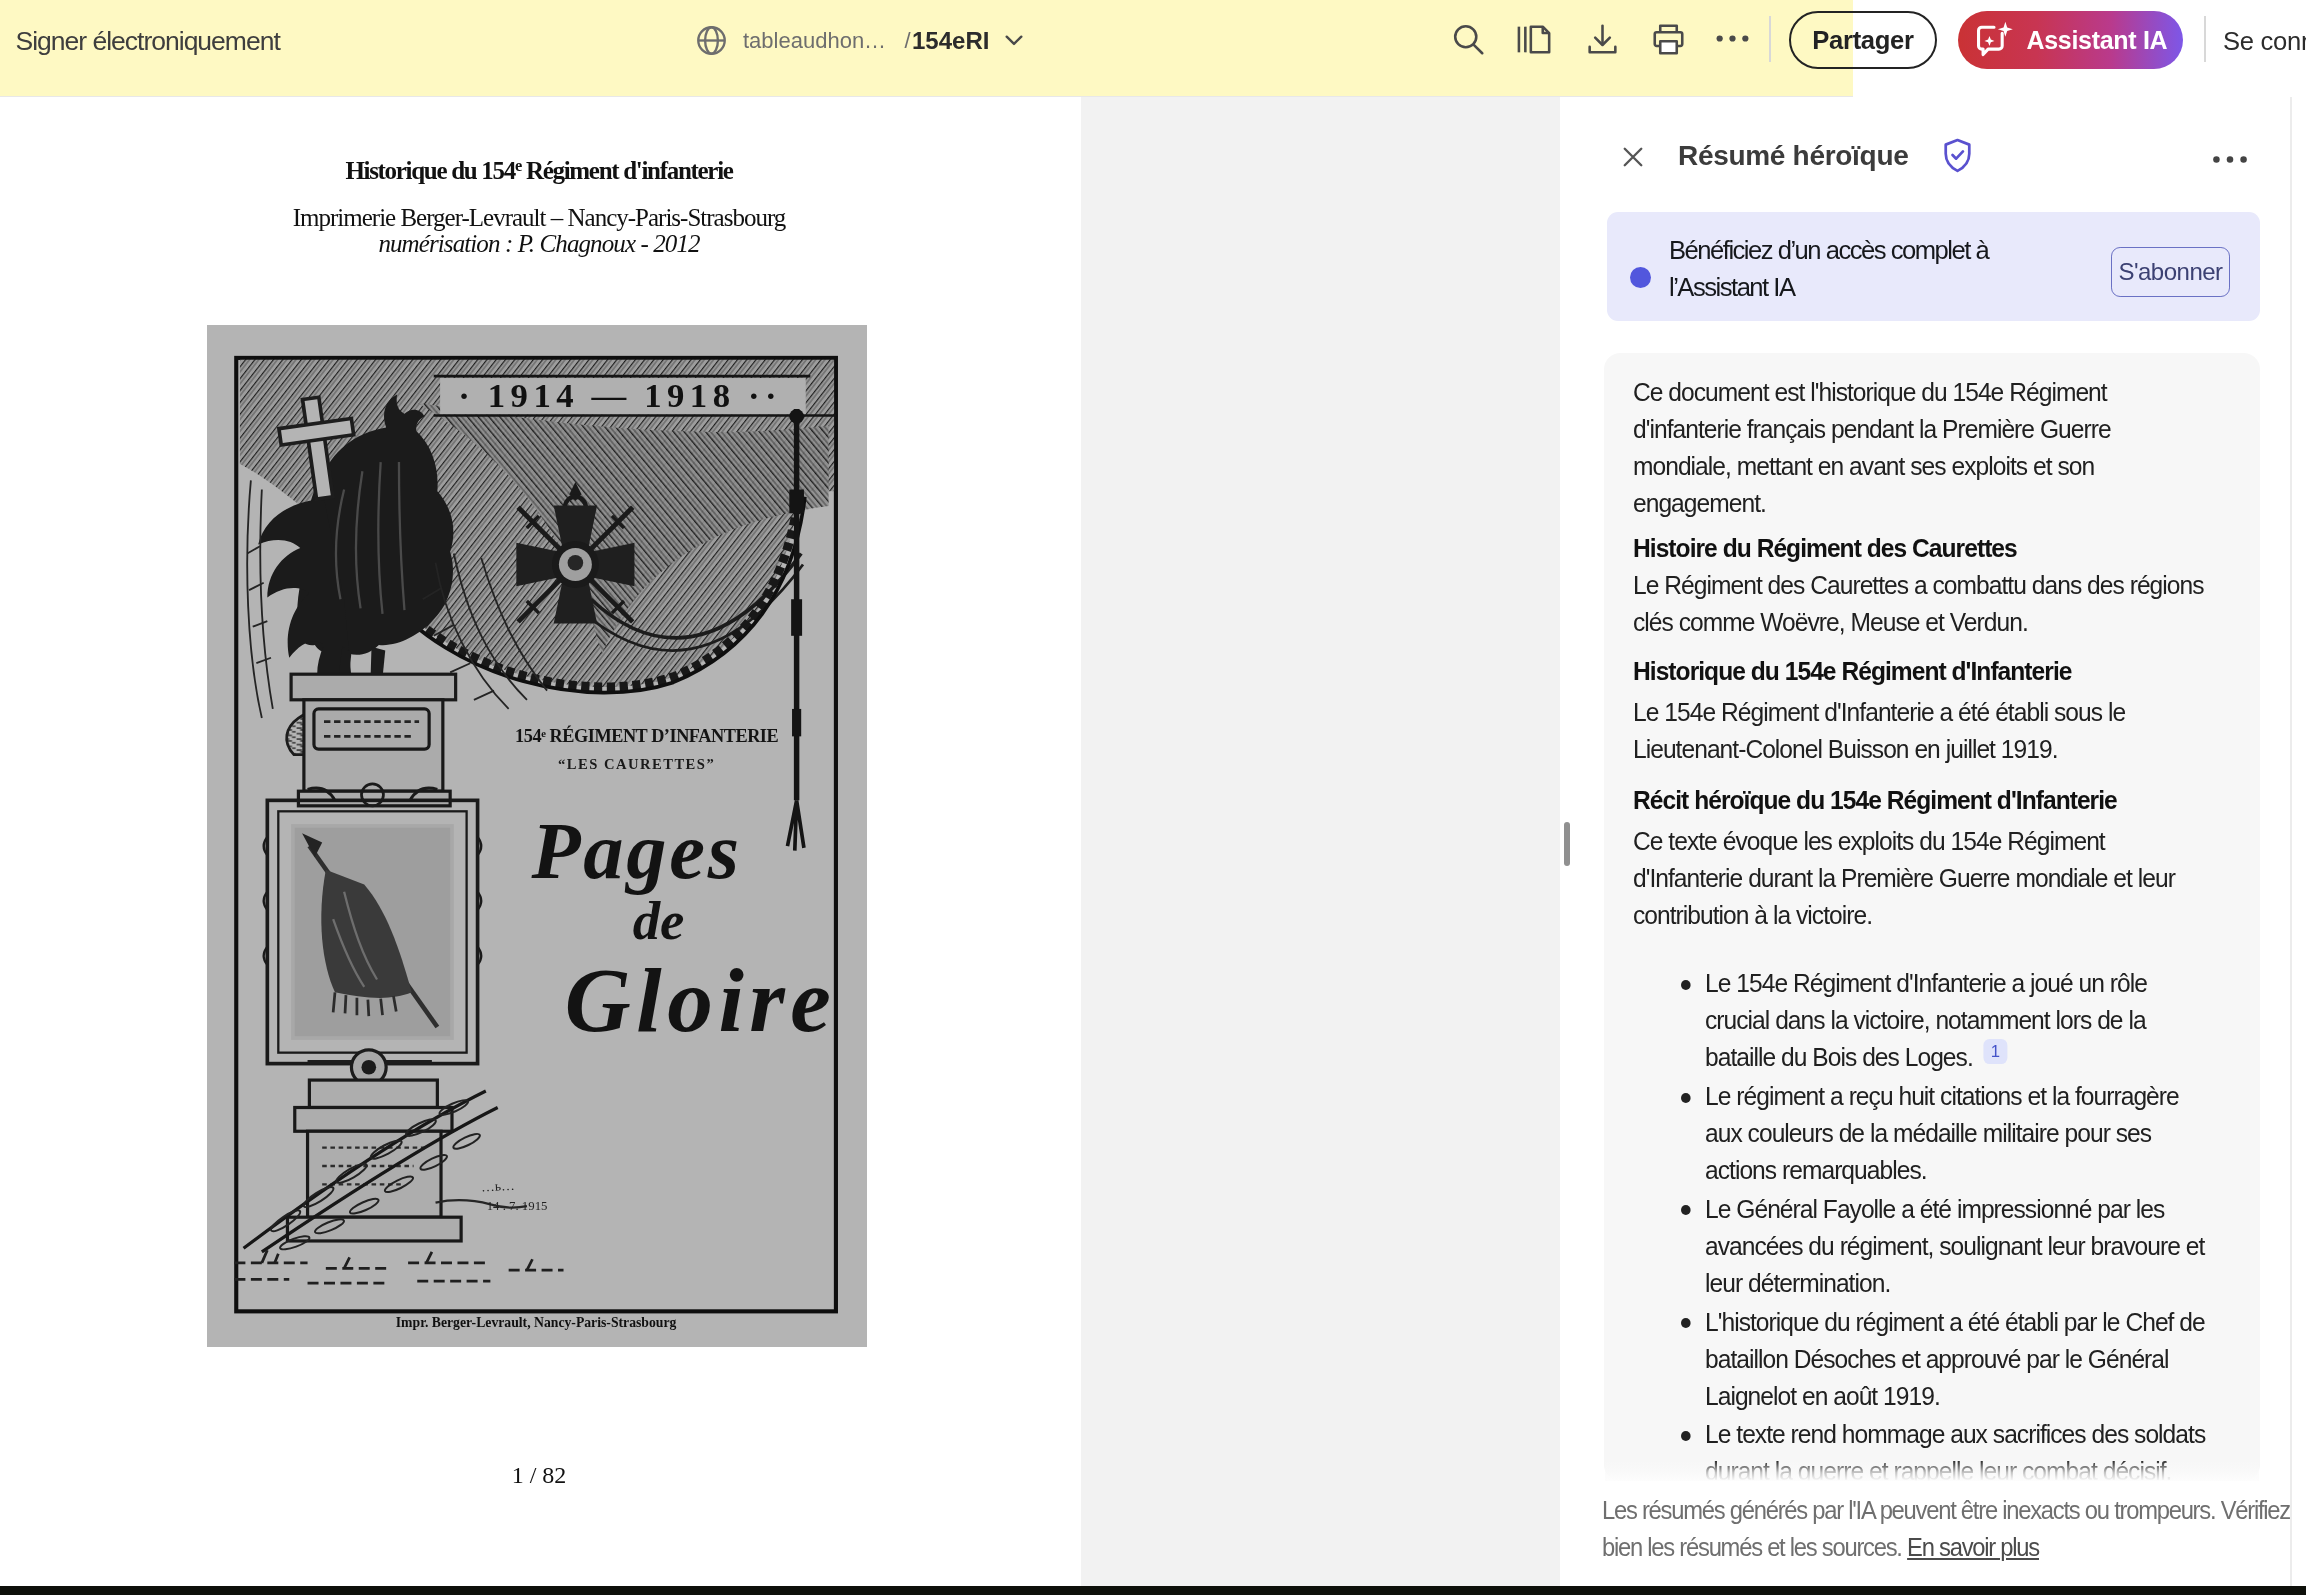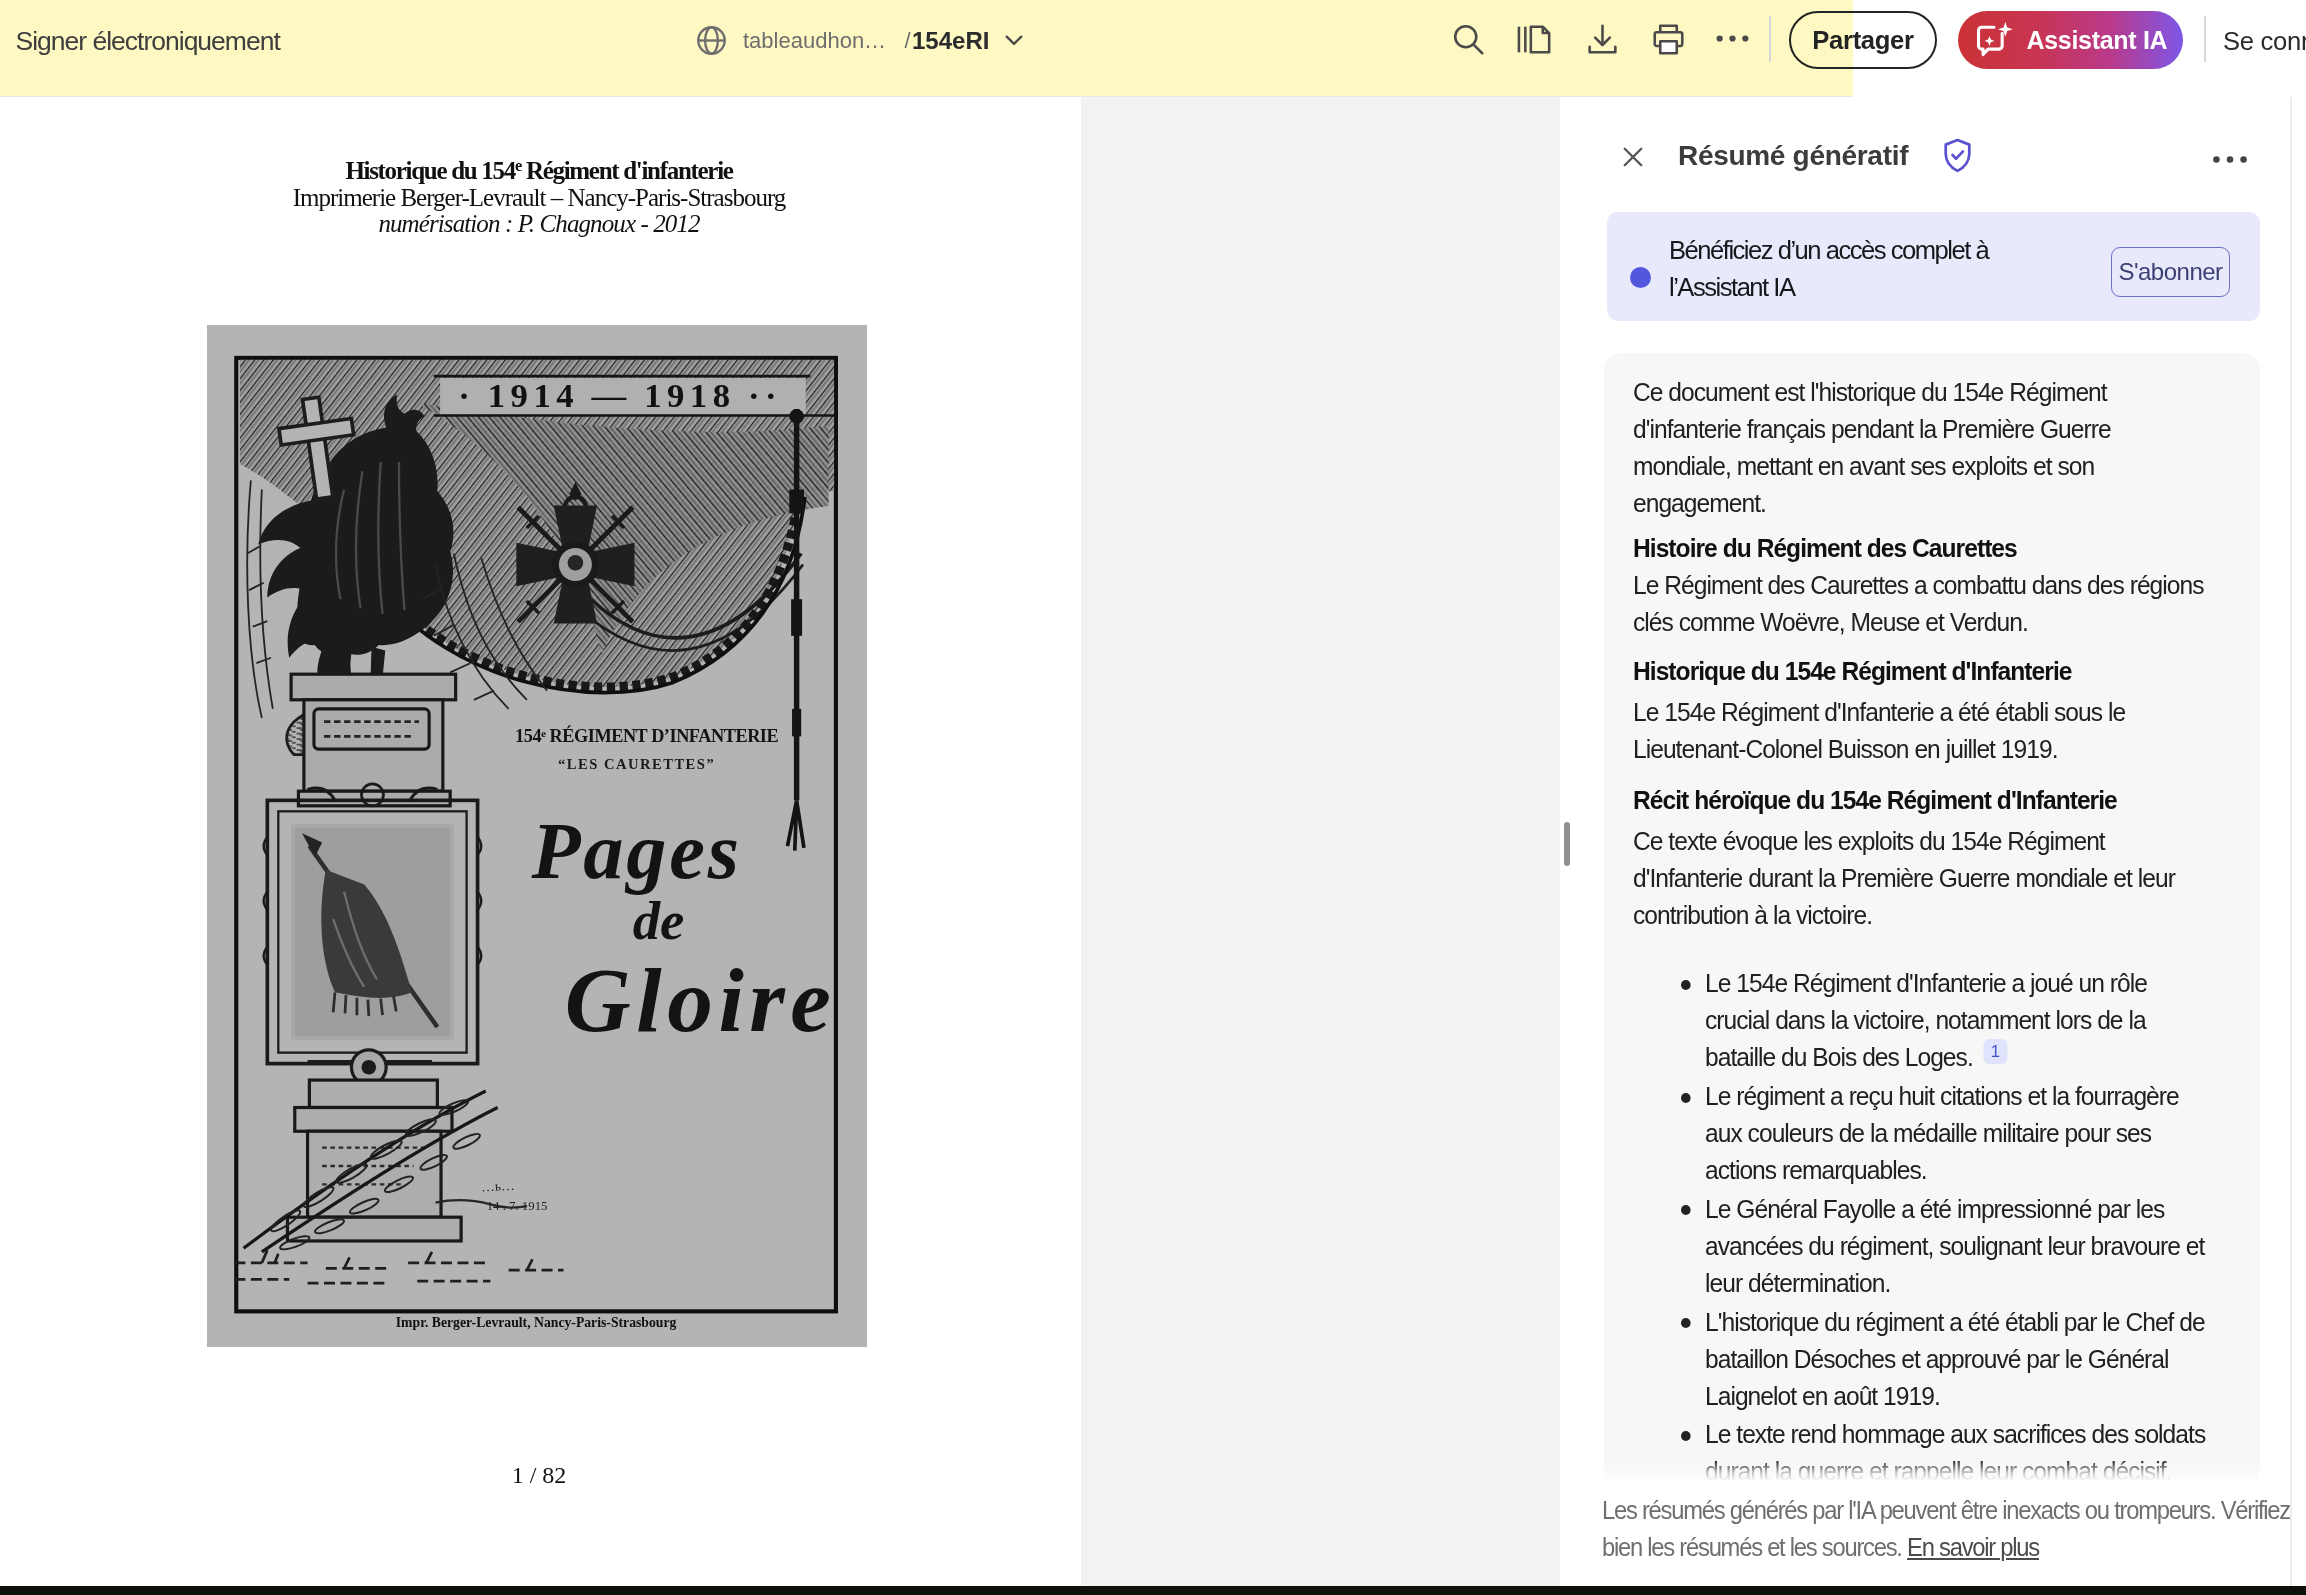--- a/index.html
+++ b/index.html
@@ -115,21 +115,21 @@
       <span>Assistant IA</span>
     </div>
     <div class="vdiv" style="left:2204px;"></div>
     <div class="abs" style="left:2223px; top:26.5px; font-size:25.6px; color:#2c2c2c; letter-spacing:-0.3px; width:110px; overflow:hidden; white-space:nowrap;">Se connecter</div>
   </div>
 
   <div id="grayzone"></div>
 
   <div id="doctitle" class="doc-serif">
     <div style="font-size:25px; font-weight:bold; line-height:27.4px; letter-spacing:-1.3px;">Historique du 154<span style="font-size:16.4px; vertical-align:8.2px;">e</span> Régiment d'infanterie</div>
-    <div style="font-size:25px; line-height:26.5px; letter-spacing:-1px;">Imprimerie Berger-Levrault – Nancy-Paris-Strasbourg</div>
+    <div style="font-size:25px; line-height:26.5px; letter-spacing:-1px;margin-top:20px;">Imprimerie Berger-Levrault – Nancy-Paris-Strasbourg</div>
     <div style="font-size:25px; line-height:26.5px; font-style:italic; letter-spacing:-0.9px;">numérisation : P. Chagnoux - 2012</div>
   </div>
 
   <div class="abs doc-serif" style="left:0px; top:1462px; width:1078px; text-align:center; font-size:24px;">1 / 82</div>
 
   <div id="scanhost" class="abs" style="left:207px; top:325px; width:660px; height:1022px; background:#b4b4b4;padding-left:23px;">
   <svg width="660" height="1022" viewBox="0 0 722 1118" style="position:absolute;left:0;top:0;" font-family="Liberation Serif, serif">
     <defs>
       <pattern id="hx" width="8" height="8" patternUnits="userSpaceOnUse" patternTransform="rotate(38)">
         <rect width="8" height="8" fill="#9d9d9d"></rect>
@@ -295,21 +295,21 @@
   </svg>
   </div>
 
   <div id="panel"></div>
   <div id="panel-vline"></div>
   <div id="scrollthumb"></div>
 
   <svg class="abs" style="left:1622px; top:146px;" width="22" height="22" viewBox="0 0 24 24" fill="none" stroke="#555" stroke-width="2.6" stroke-linecap="round">
     <path d="M3 3 L21 21 M21 3 L3 21"></path>
   </svg>
-  <div id="ptitle">Résumé génératif</div>
+  <div id="ptitle">Résumé héroïque</div>
   <svg class="abs" style="left:1943px; top:138px;" width="29" height="35" viewBox="0 0 32 38" fill="none" stroke="#5a51cf" stroke-width="3">
     <path d="M16 2 L29 7 v10 c0 9 -5.5 15 -13 19 C8.5 32 3 26 3 17 V7 Z" stroke-linejoin="round"></path>
     <path d="M10.5 18.5 l4 4 7.5 -8" stroke-linecap="round" stroke-linejoin="round"></path>
   </svg>
   <svg class="abs" style="left:2211px; top:154px;" width="38" height="11" viewBox="0 0 42 12" fill="#444">
     <circle cx="6" cy="6" r="3.6"></circle>
       <circle cx="21" cy="6" r="3.6"></circle>
       <circle cx="36" cy="6" r="3.6"></circle>
   </svg>
 

